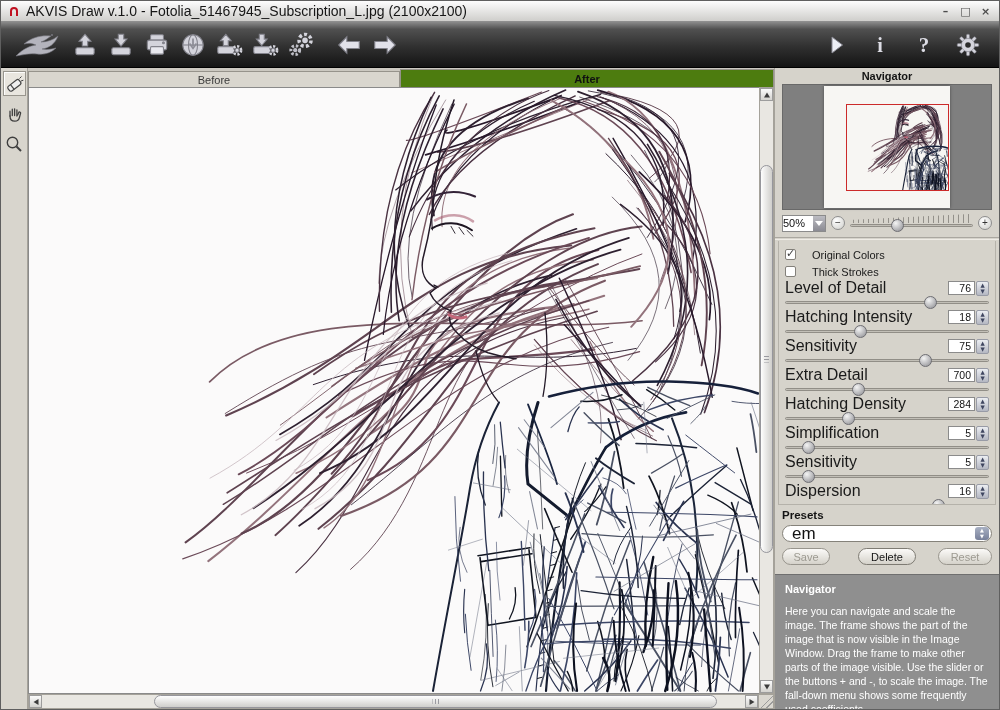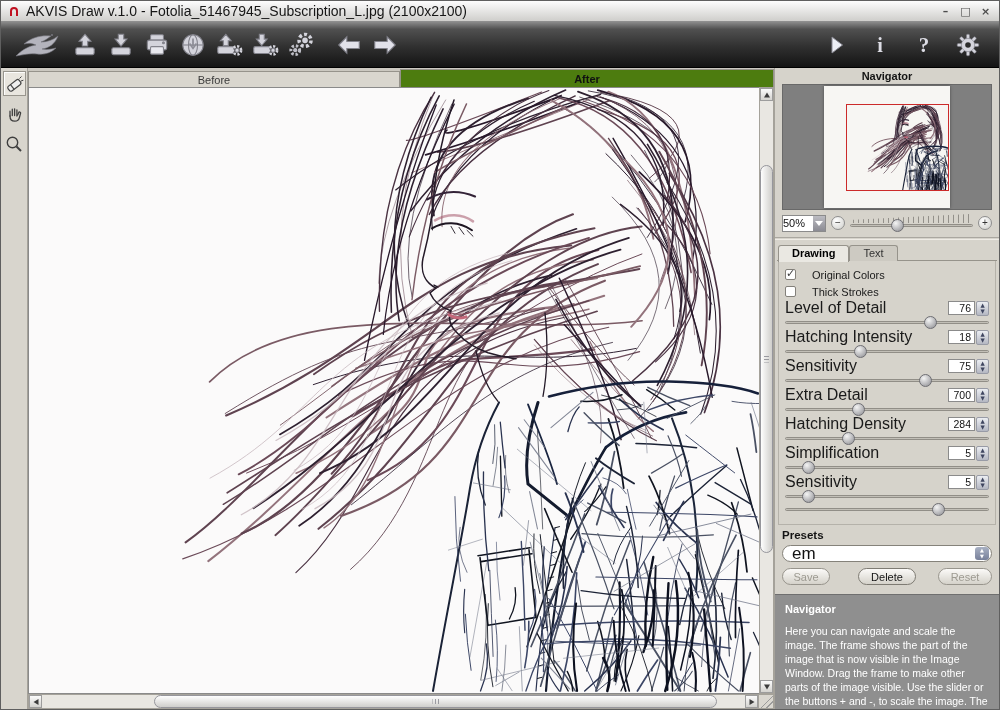--- a/index.html
+++ b/index.html
@@ -1005,24 +1005,20 @@
         <div class="zoom-slider">
           <div class="zticks"></div>
           <div class="ztrack"></div>
           <div class="zthumb" id="zoom-thumb" style="left: calc(37% - 4.81px);"></div>
         </div>
         <div class="round-btn">+</div>
       </div>
 
       <div class="groove"></div>
 
-      <div class="panel-tabs">
-        <span class="ptab active">Drawing</span>
-        <span class="ptab inactive">Text</span>
-      </div>
 
       <div class="params-group">
         <div id="checkboxes">
             <div class="cb-row">
               <span class="cb-box checked"></span>
               <span>Original Colors</span>
             </div>
             <div class="cb-row">
               <span class="cb-box"></span>
               <span>Thick Strokes</span>
@@ -1121,20 +1117,28 @@
                   <span>▲</span>
                   <span>▼</span>
                 </span>
               </div>
               <div class="p-slider">
                 <div class="p-track"></div>
                 <div class="p-thumb" style="left: calc(9% - 1.17px);"></div>
               </div>
             </div>
             <div class="param-row">
+              <div class="p-top">
+                <span class="p-label">Dispersion</span>
+                <span class="p-value">16</span>
+                <span class="p-spin">
+                  <span>▲</span>
+                  <span>▼</span>
+                </span>
+              </div>
               <div class="p-slider">
                 <div class="p-track"></div>
                 <div class="p-thumb" style="left: calc(77% - 10.01px);"></div>
               </div>
             </div>
           </div>
       </div>
 
       <div class="presets-block">
         <div class="presets-title">Presets</div>

